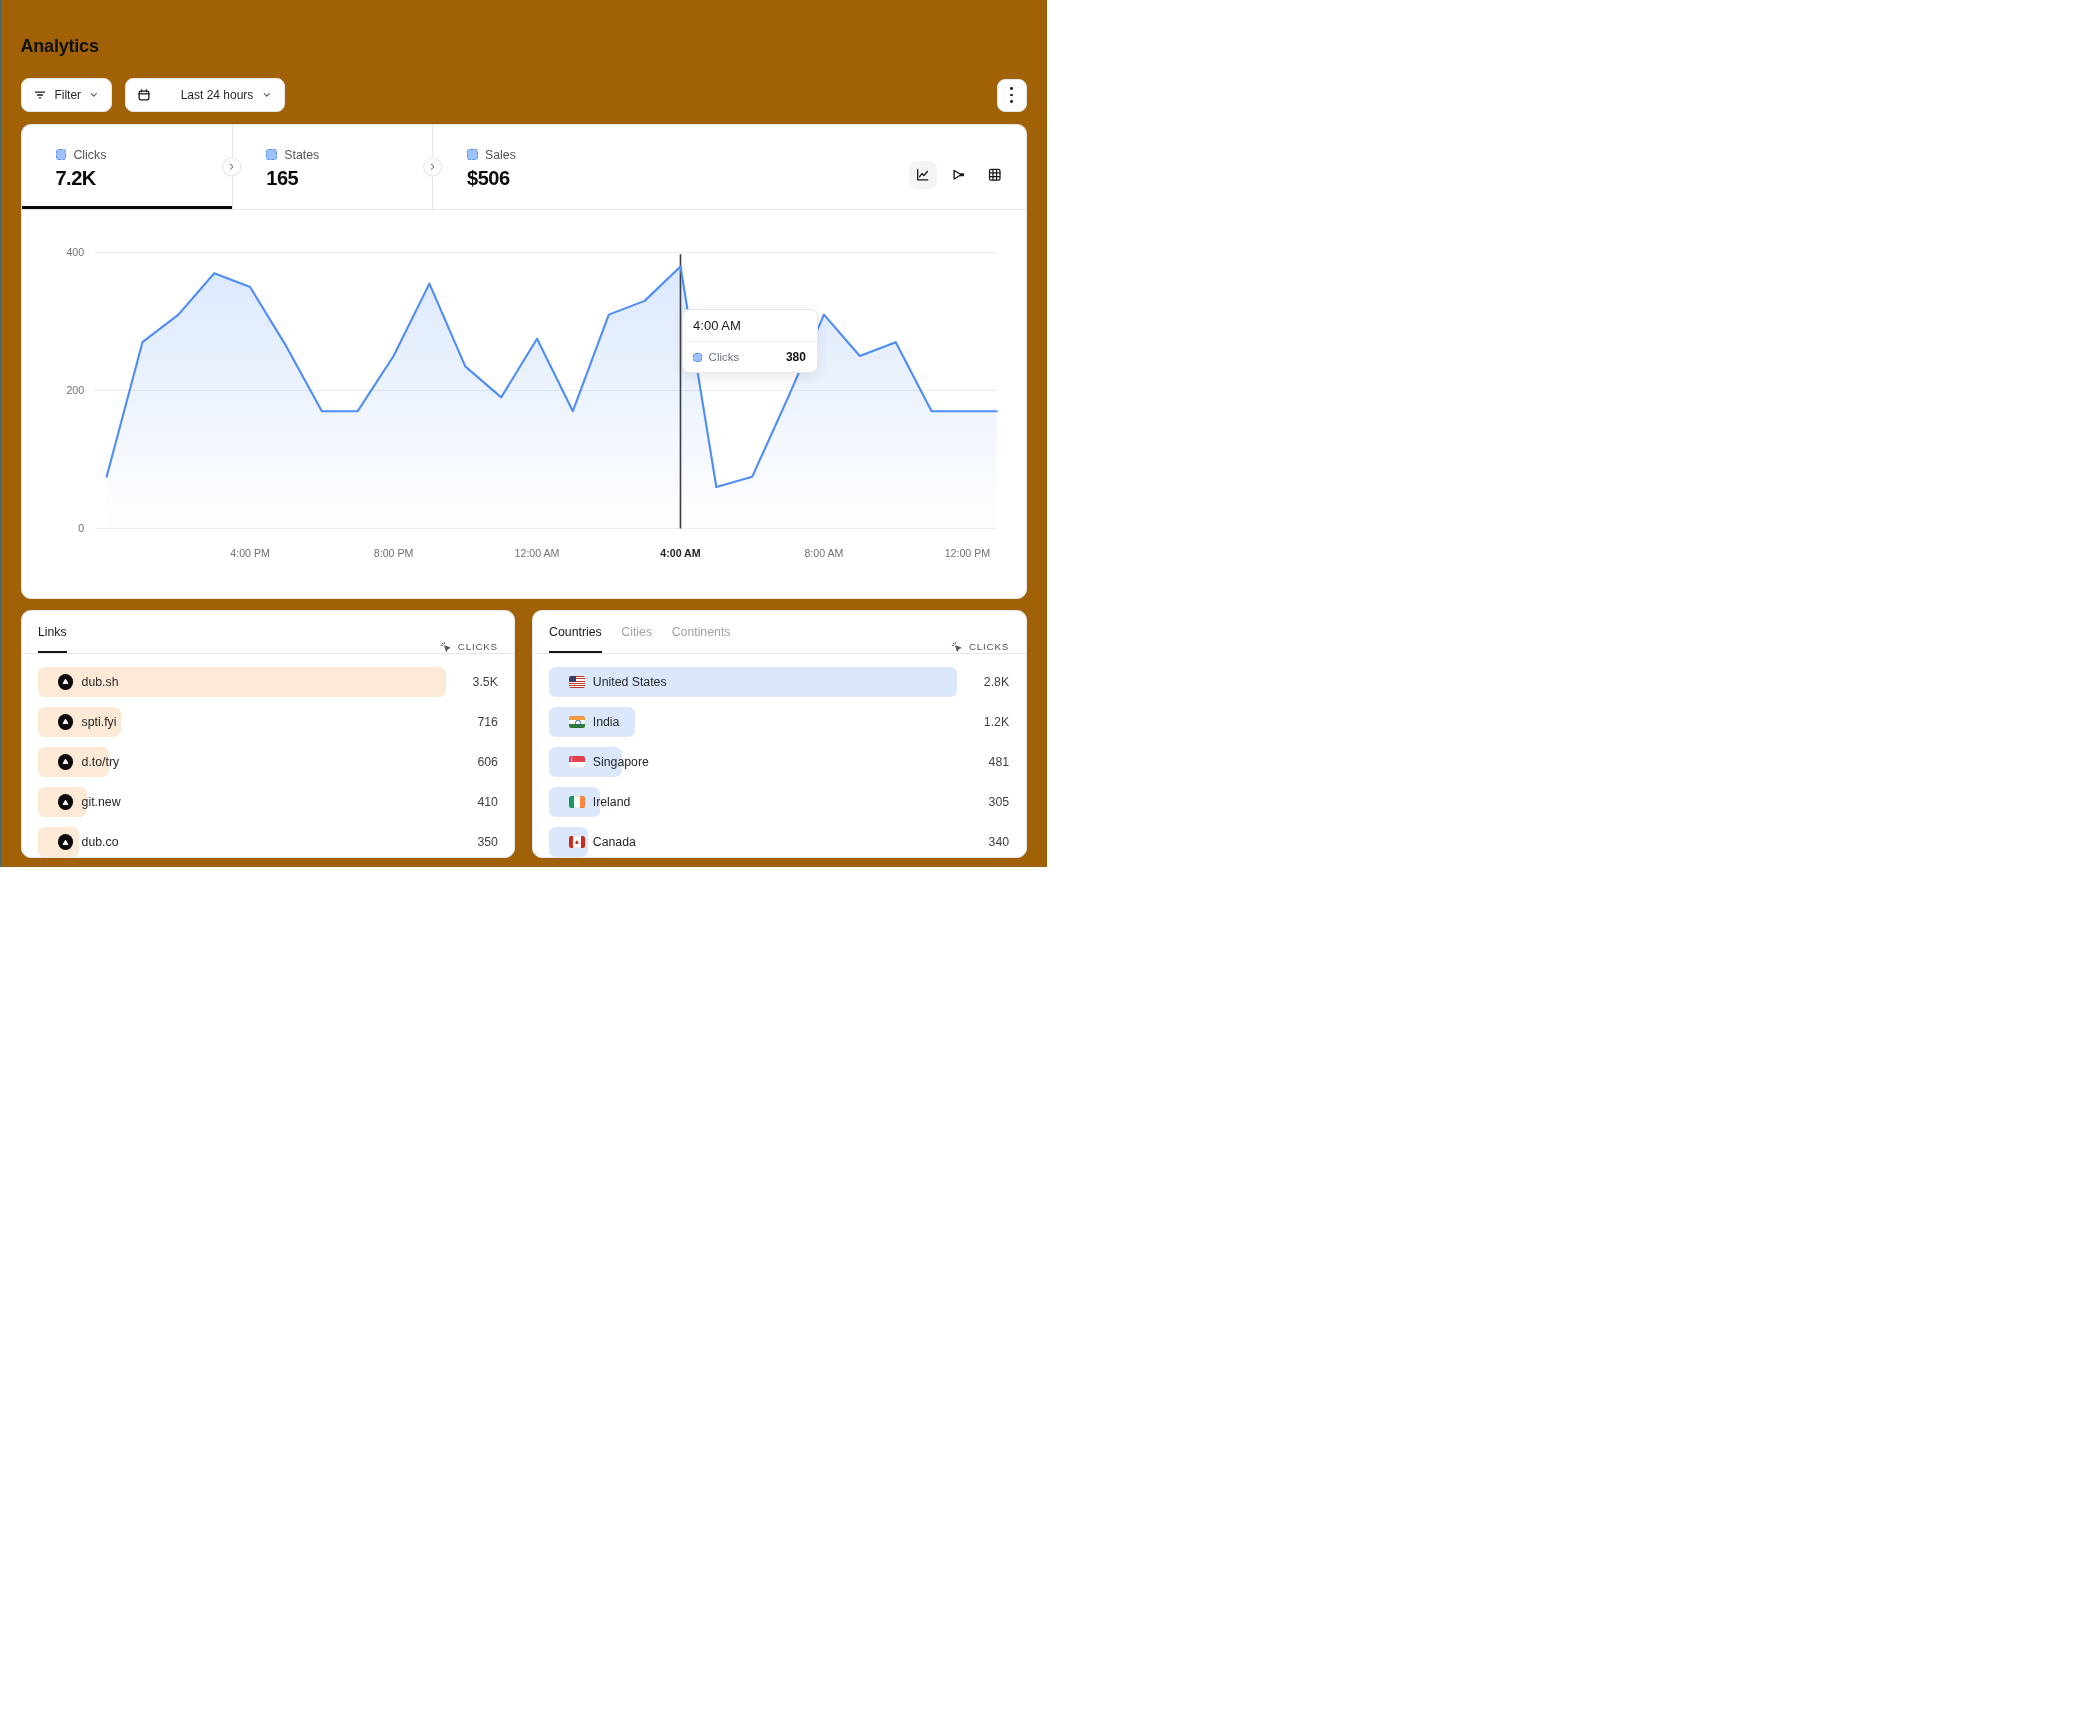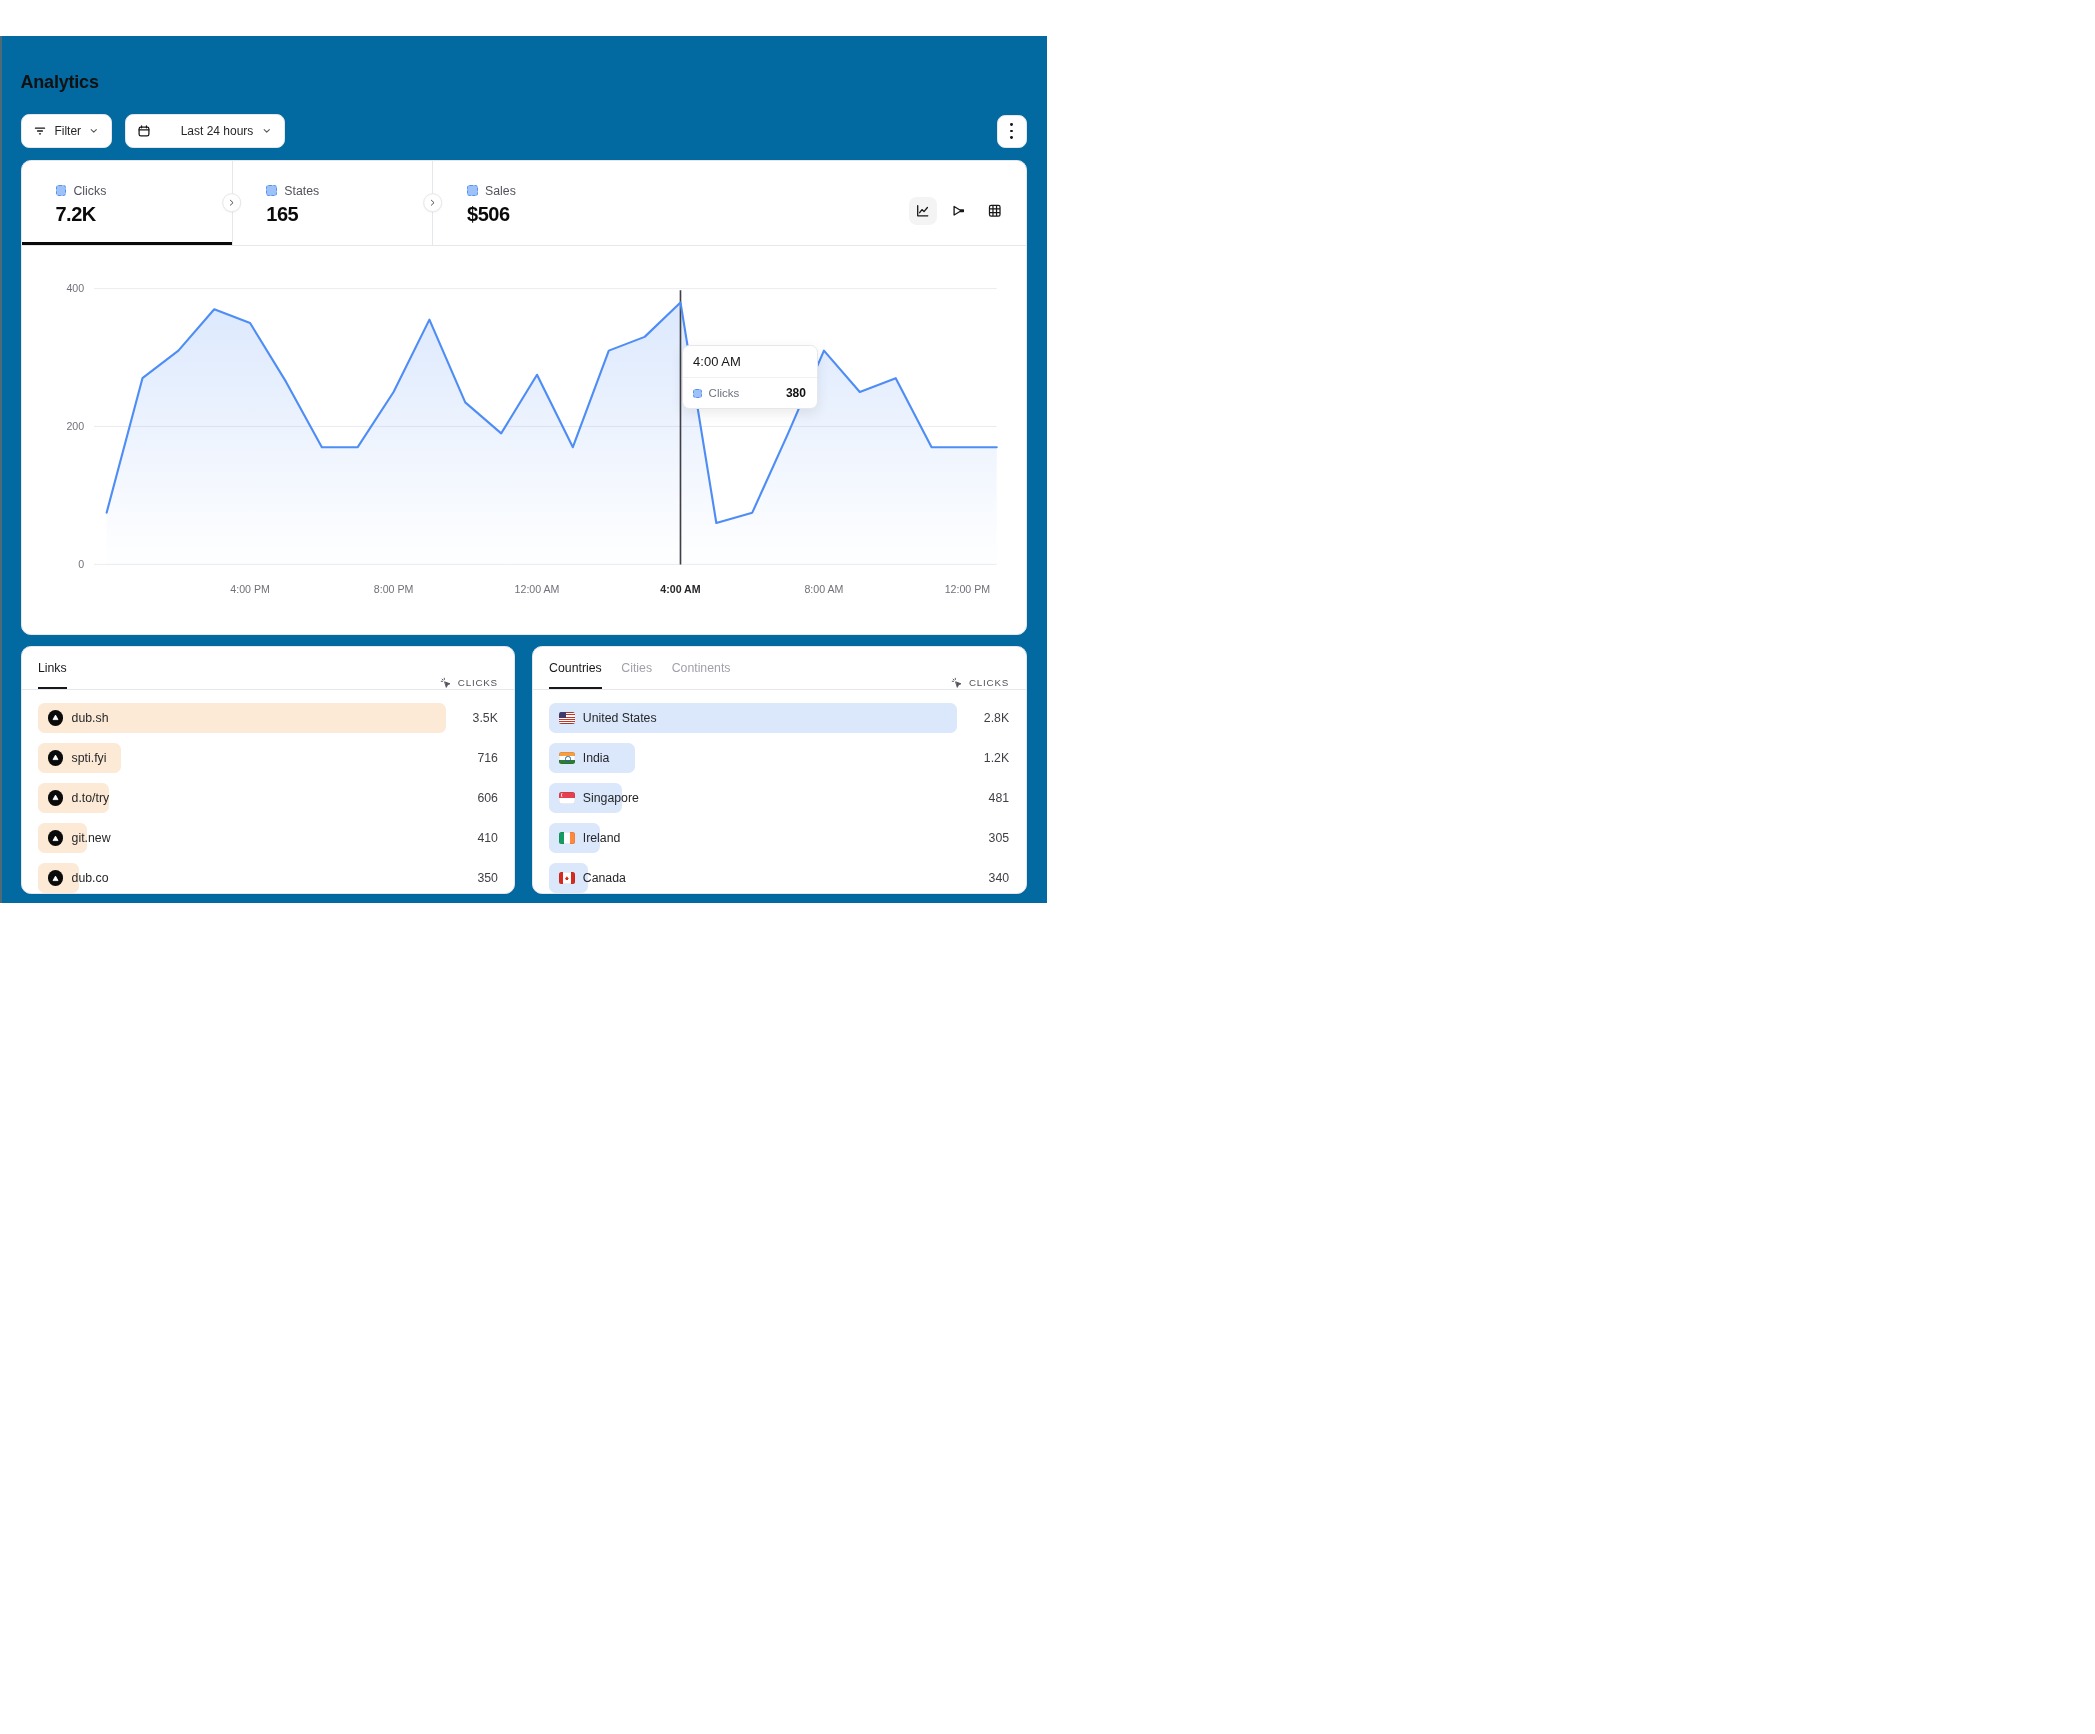--- a/index.html
+++ b/index.html
@@ -1,18 +1,18 @@
 <!DOCTYPE html>
 <html style="font-size:13px"><head>
 <meta charset="utf-8">
 <style>
   * { margin:0; padding:0; box-sizing:border-box; }
   html,body { background:#fff; }
   body { font-family:"Liberation Sans", sans-serif; color:#18181b; }
-  .page { position:relative; width:1047px; height:867px; background:#0369a1; overflow:hidden;margin-top:36px; }
+  .page { position:relative; width:1047px; height:867px; background:#a16207; overflow:hidden; }
   .accent-edge { position:absolute; left:0; top:0; width:1.6px; height:100%; background:#4c6b77; }
   .content { padding:0 20.5px; }
 
   h1.title { margin-top:36px; font-size:18px; font-weight:700; color:#111111; letter-spacing:-0.2px; }
 
   
   .toolbar { display:flex; align-items:center; margin-top:21px; }
   .tb-btn { display:flex; align-items:center; gap:7.4px; height:34px; background:#fff;
             border:0.8px solid #e5e7eb; border-radius:8.2px; padding:0 11.5px; font-size:12px;
             color:#27272a; cursor:pointer; font-family:inherit; }
@@ -64,21 +64,21 @@
   .head-tabs { display:flex; gap:19.6px; height:100%; }
   .head-tab { display:flex; align-items:center; height:100%; font-size:12.3px; color:#a1a1aa; cursor:pointer; }
   .head-tab.active { color:#18181b; box-shadow:inset 0 -2px 0 #18181b; font-weight:500; }
   .metric { margin-left:auto; display:flex; align-items:center; gap:5.7px; color:#52525b; font-size:9.8px;
             font-weight:500; letter-spacing:0.08em; }
   .rows { padding:13px 16.4px 0; }
   .row { position:relative; height:29.5px; display:flex; align-items:center; margin-bottom:10.6px; cursor:pointer; }
   .row .bar { position:absolute; left:0; top:0; bottom:0; border-radius:6.5px; }
   .links-card .bar { background:#fcead6; }
   .geo-card .bar { background:#dbe8fb; }
-  .row-left { position:relative; display:flex; align-items:center; gap:8.2px; padding-left:10px; }
+  .row-left { position:relative; display:flex; align-items:center; gap:8.2px; padding-left:20px; }
   .row-label { font-size:12.3px; color:#27272a; }
   .row-value { position:relative; margin-left:auto; font-size:12.3px; color:#3f3f46; }
   .dub-badge { width:15.5px; height:15.5px; border-radius:50%; background:#0a0a0a; display:flex; align-items:center;
                justify-content:center; flex:none; }
   .flag { width:15.5px; height:11.5px; border-radius:2.5px; position:relative; overflow:hidden; flex:none;
           box-shadow:inset 0 0 0 0.4px rgba(0,0,0,.15); }
   .flag-us { background:repeating-linear-gradient(180deg,#c0392b 0 0.9px,#fff 0.9px 1.8px); }
   .flag-us::after { content:""; position:absolute; left:0; top:0; width:7.4px; height:5.7px; background:#3c3b6e; }
   .flag-in { background:linear-gradient(180deg,#f59e42 0 33%,#fff 33% 66%,#2e7d32 66%); }
   .flag-in::after { content:""; position:absolute; left:50%; top:50%; width:3.3px; height:3.3px; margin:-1.6px 0 0 -1.6px;

